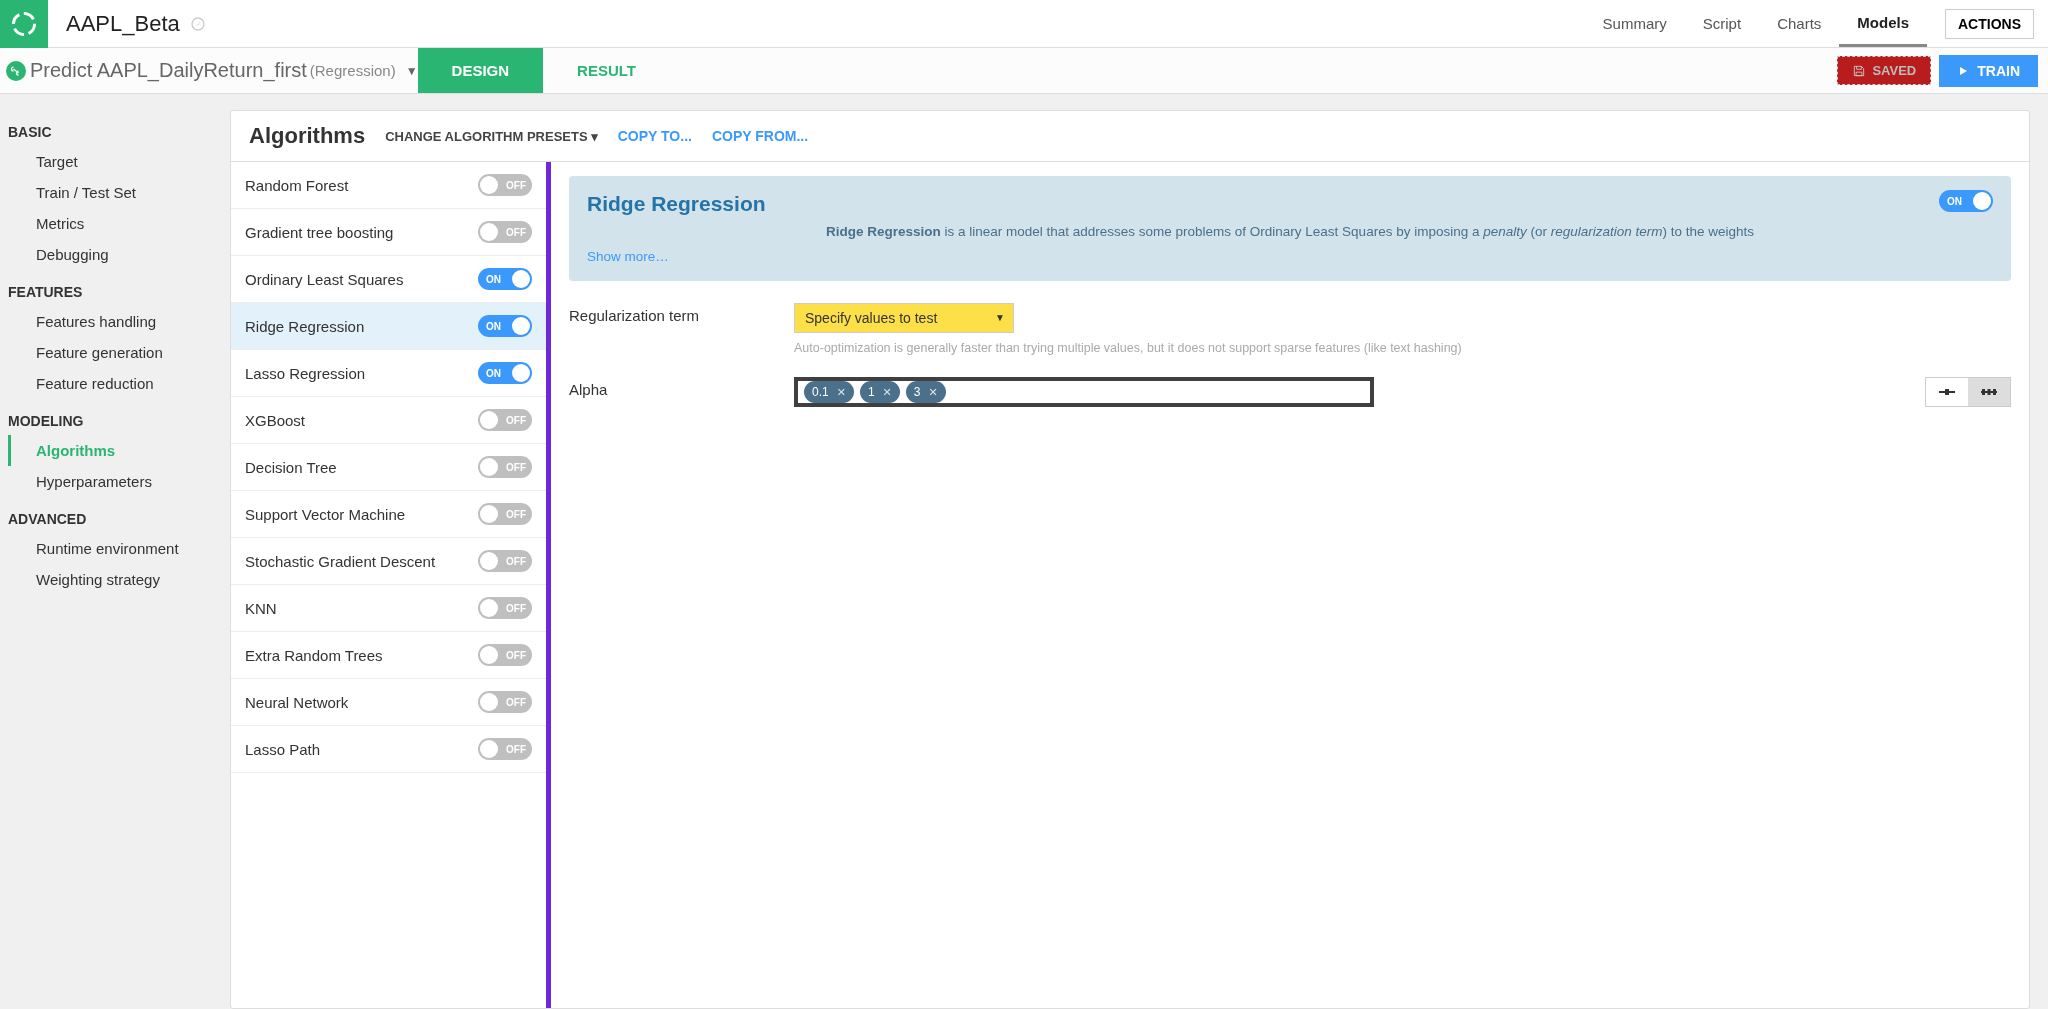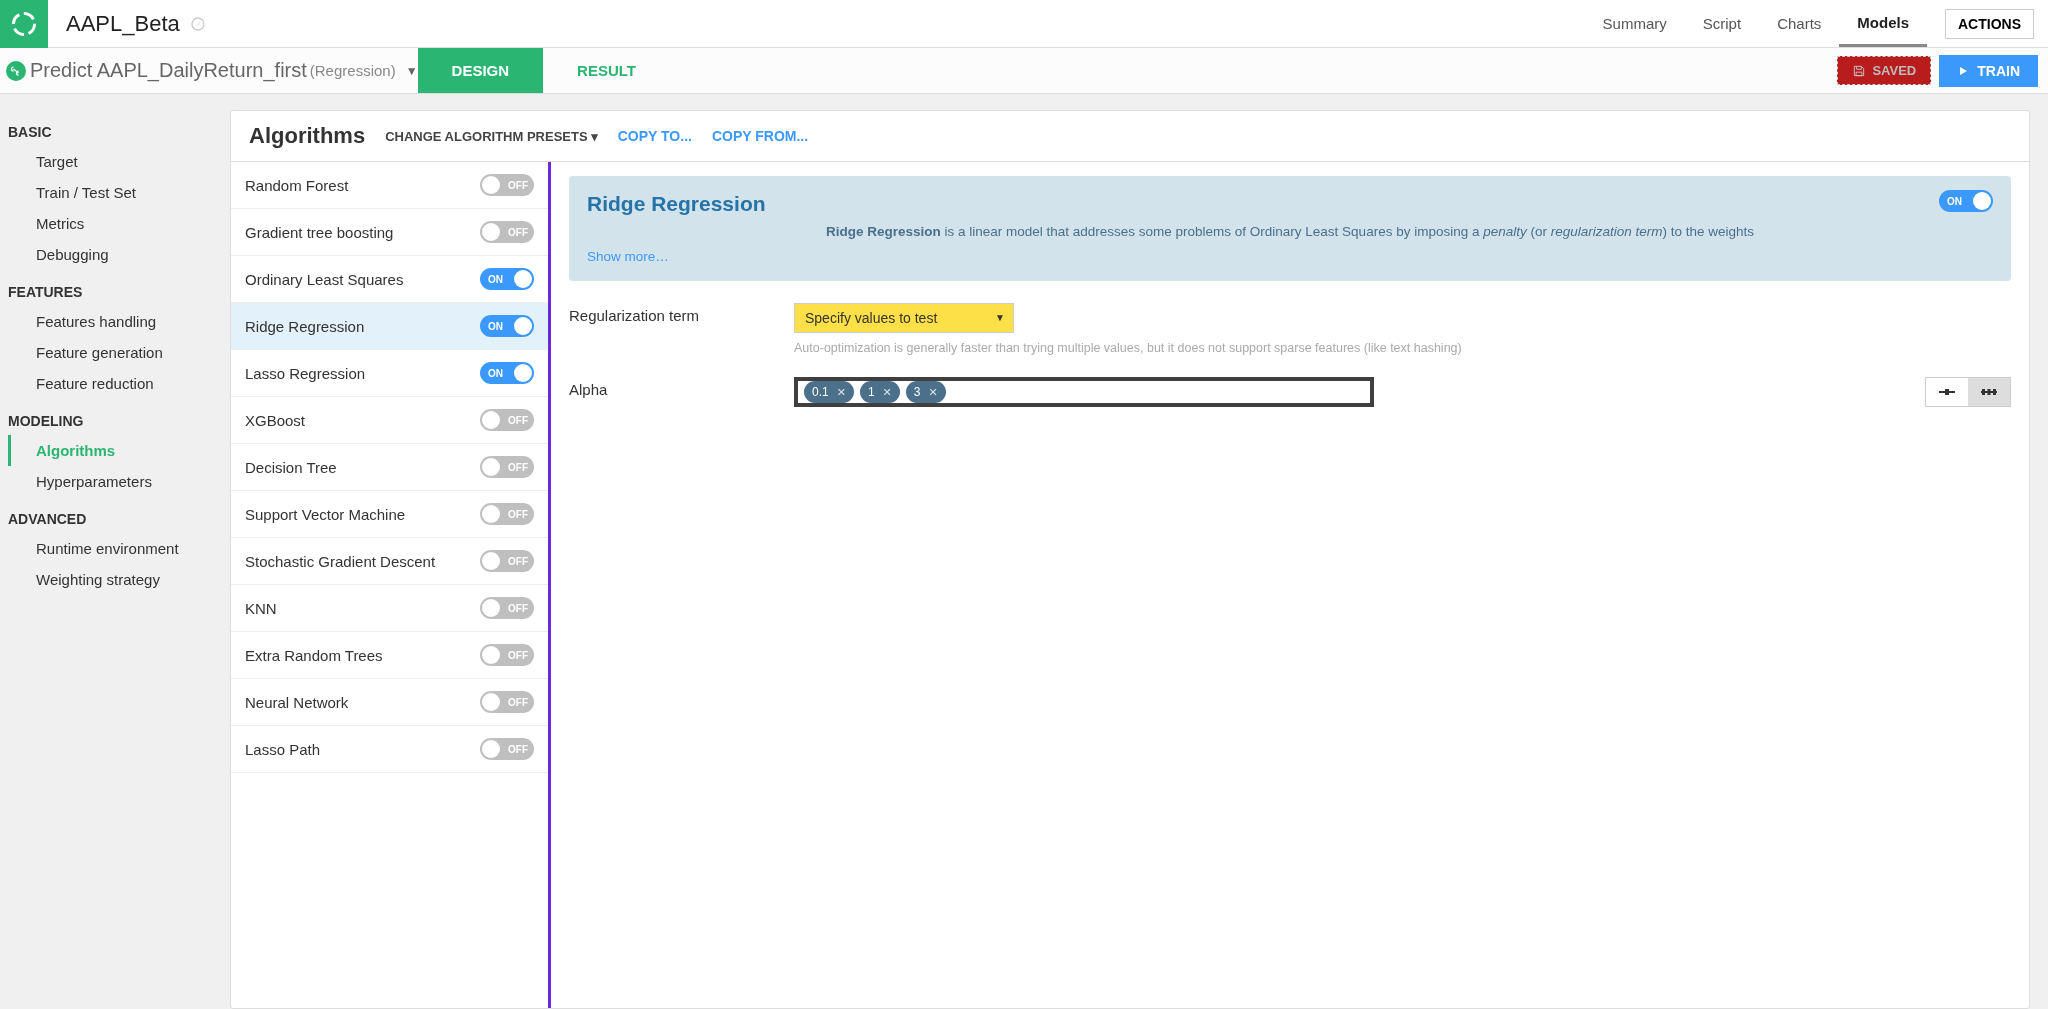--- a/index.html
+++ b/index.html
@@ -37,21 +37,21 @@
 .side-item { font-size: 15px; color: #333; padding: 7px 0 7px 28px; cursor: pointer; }
 .side-item.active { color: #2ab672; font-weight: 700; border-left: 3px solid #2ab672; padding-left: 25px; }
 
 .content { flex: 1; background: #fff; margin: 16px 18px 0 0; border: 1px solid #ddd; border-radius: 3px; display: flex; flex-direction: column; overflow: hidden; }
 .content-head { display: flex; align-items: center; padding: 12px 18px; gap: 20px; }
 .content-title { font-size: 22px; font-weight: 600; color: #333; }
 .preset-btn { font-size: 13px; font-weight: 700; color: #444; cursor: pointer; }
 .link-btn { font-size: 14px; font-weight: 700; color: #3b99fc; cursor: pointer; }
 
 .content-body { display: flex; flex: 1; border-top: 1px solid #ddd; overflow: hidden; }
-.algo-list { width: 320px; border-right: 3px solid #6d28d9; overflow-y: auto; position: relative; }
+.algo-list { width: 320px; border-right: 5px solid #6d28d9; overflow-y: auto; position: relative; }
 .algo-list::-webkit-scrollbar { width: 10px; }
 .algo-list::-webkit-scrollbar-thumb { background: #c9c9c9; border-radius: 5px; }
 .algo-item { display: flex; align-items: center; justify-content: space-between; padding: 12px 14px; border-bottom: 1px solid #eee; font-size: 15px; color: #333; cursor: pointer; }
 .algo-item.selected { background: #e3f1fb; }
 
 .toggle { width: 54px; height: 22px; border-radius: 11px; position: relative; flex-shrink: 0; display: flex; align-items: center; }
 .toggle .knob { width: 18px; height: 18px; border-radius: 50%; background: #fff; position: absolute; top: 2px; }
 .toggle .lbl { font-size: 10px; font-weight: 700; color: #fff; position: absolute; }
 .toggle.on { background: #3b99fc; }
 .toggle.on .knob { right: 2px; }

